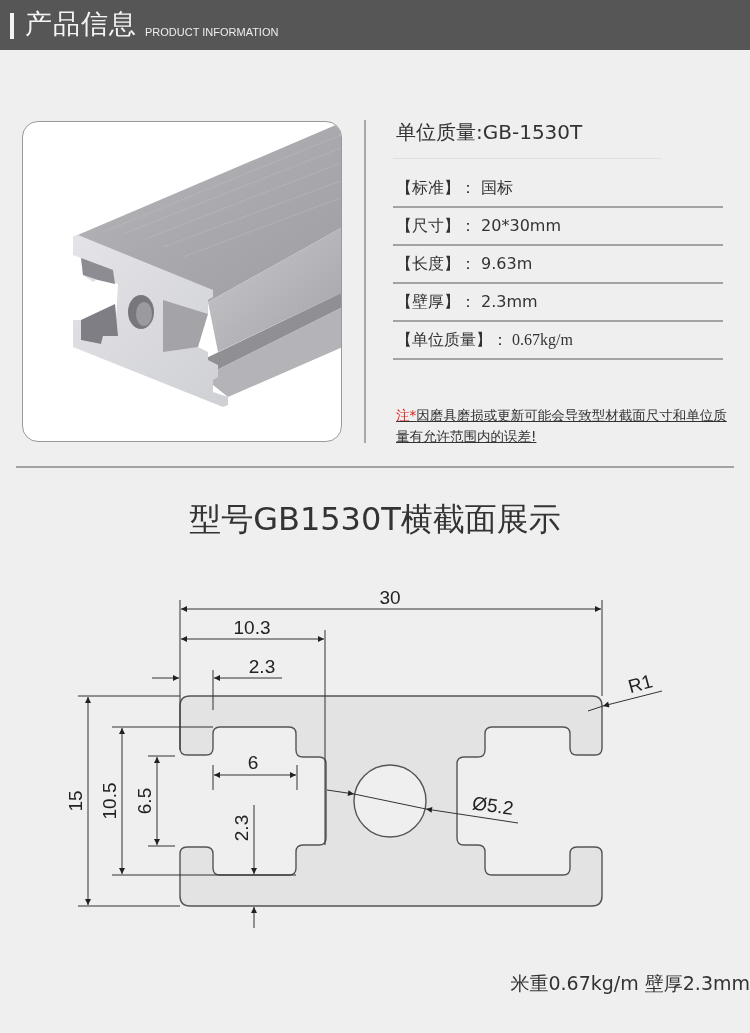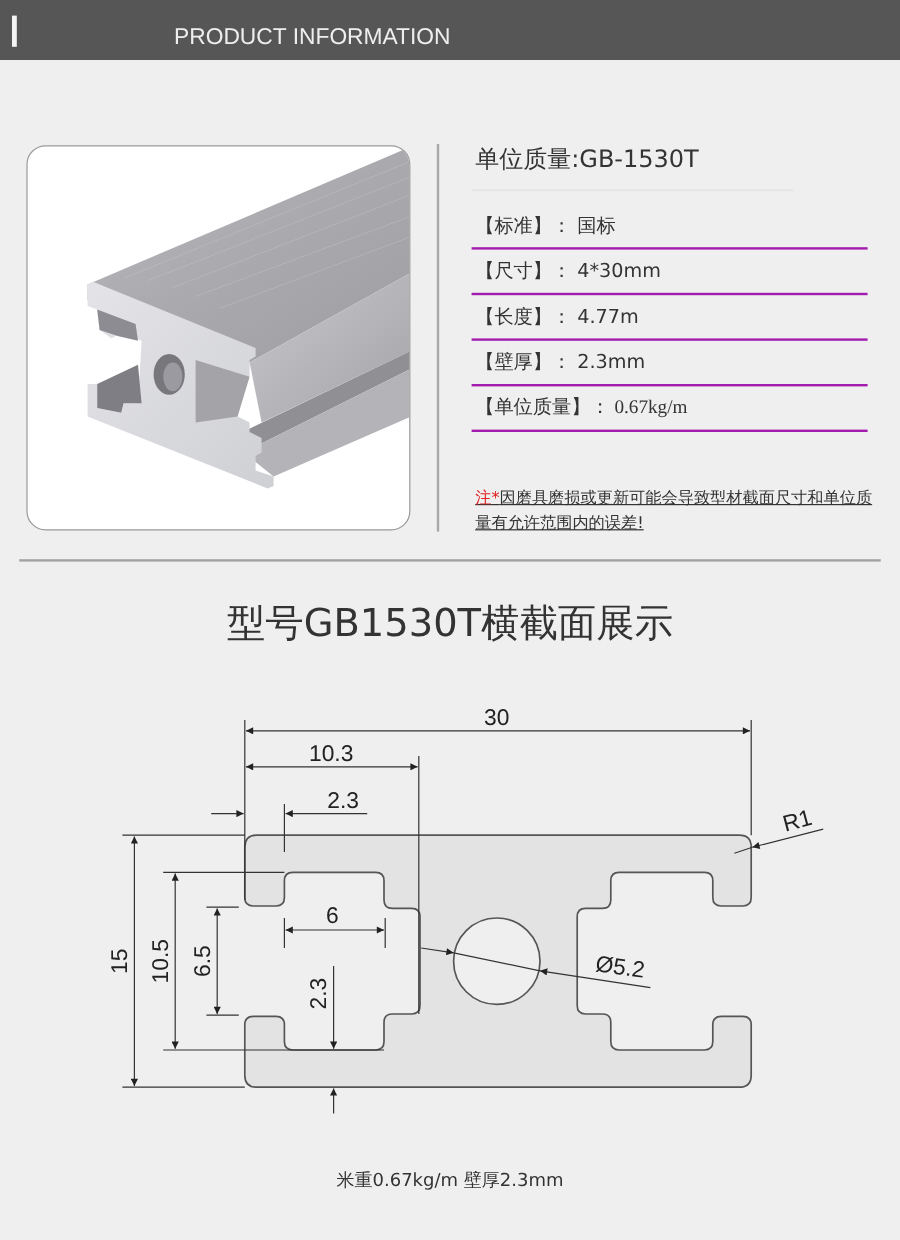--- a/index.html
+++ b/index.html
@@ -2,47 +2,48 @@
 <html><head>
   <meta charset="utf-8">
   <style>
     * { box-sizing: border-box; margin: 0; padding: 0; }
     html, body { width: 750px; height: 1033px; background: #efefef; overflow: hidden; }
     body { position: relative; font-family: "DejaVu Sans", "Liberation Sans", sans-serif; color: #333; }
 
     .header-bar { position: absolute; left: 0; top: 0; width: 750px; height: 50px; background: #565656; }
     .header-bar .accent { position: absolute; left: 10px; top: 13px; width: 4px; height: 26px; background: #f4f4f4; }
     .header-bar .title-cn { position: absolute; left: 25px; top: 7px; font-size: 27px; color: #f4f4f4; letter-spacing: 1px; line-height: 34px; }
-    .header-bar .title-en { position: absolute; left: 145px; top: 24px; font-family: "Liberation Sans", sans-serif; font-size: 19px; color: #eeeeee; line-height: 16px; }
+    .header-bar .title-en { position: absolute; left: 145px; top: 24px; font-family: "Liberation Sans", sans-serif; font-size: 11px; color: #eeeeee; line-height: 16px; }
 
     .photo-box { position: absolute; left: 22px; top: 121px; width: 320px; height: 321px; background: #fff; border: 1px solid #9a9a9a; border-radius: 16px; overflow: hidden; }
     .v-divider { position: absolute; left: 364px; top: 120px; width: 2px; height: 323px; background: #a8a8a8; }
 
     .order-title { position: absolute; left: 396px; top: 118px; font-size: 20px; color: #333; line-height: 28px; }
     .order-line { position: absolute; left: 393px; top: 158px; width: 268px; height: 1px; background: #e0e0e0; }
 
-    .spec-row { position: absolute; left: 393px; width: 330px; height: 38px; border-bottom: 2px solid #a21caf; }
+    .spec-row { position: absolute; left: 393px; width: 330px; height: 38px; border-bottom: 2px solid #a3a3a3; }
     .spec-row .spec-text { position: absolute; left: 3px; top: 8px; font-size: 16px; color: #333; line-height: 20px; white-space: pre; }
 
     .note { position: absolute; left: 396px; top: 405px; width: 335px; font-size: 13.5px; line-height: 21px; color: #333; text-decoration: underline; }
     .note .note-red { color: #e02020; }
 
     .h-divider { position: absolute; left: 16px; top: 466px; width: 718px; height: 2px; background: #a3a3a3; }
 
     .section-title { position: absolute; left: 0; top: 503px; width: 750px; text-align: center; font-size: 32px; color: #333; line-height: 32px; }
 
-    .drawing { position: absolute; left: 0; top: 570px; width: 596px; height: 380px; padding-left: 24px; }
+    .drawing { position: absolute; left: 0; top: 570px; width: 596px; height: 380px; }
 
-    .caption { position: absolute; left: 0; top: 970px; width: 750px; text-align: center; font-size: 15px; color: #333; line-height: 26px; }
+    .caption { position: absolute; left: 0; top: 970px; width: 750px; text-align: right; font-size: 19px; color: #333; line-height: 26px; }
   </style>
 </head>
 <body>
 
 <div class="header-bar">
   <div class="accent"></div>
+  <div class="title-cn">产品信息</div>
   <div class="title-en">PRODUCT INFORMATION</div>
 </div>
 
 <div class="photo-box">
   <svg width="320" height="321" viewBox="0 0 320 321">
     <defs>
       <linearGradient id="topg" x1="0" y1="0" x2="1" y2="1">
         <stop offset="0" stop-color="#b9b9be"></stop>
         <stop offset="0.5" stop-color="#a9a9ae"></stop>
         <stop offset="1" stop-color="#9d9da2"></stop>
@@ -83,24 +84,24 @@
 
 <div class="v-divider"></div>
 
 <div class="order-title">单位质量:GB-1530T</div>
 <div class="order-line"></div>
 
 <div class="spec-row" style="top:170px;">
   <span class="spec-text">【标准】： 国标</span>
 </div>
 <div class="spec-row" style="top:208px;">
-  <span class="spec-text">【尺寸】： 4*30mm</span>
+  <span class="spec-text">【尺寸】： 20*30mm</span>
 </div>
 <div class="spec-row" style="top:246px;">
-  <span class="spec-text">【长度】： 4.77m</span>
+  <span class="spec-text">【长度】： 9.63m</span>
 </div>
 <div class="spec-row" style="top:284px;">
   <span class="spec-text">【壁厚】： 2.3mm</span>
 </div>
 <div class="spec-row" style="top:322px;font-family:Liberation Serif, serif;">
   <span class="spec-text">【单位质量】： 0.67kg/m</span>
 </div>
 
 <div class="note">
   <span class="note-red">注*</span><span>因磨具磨损或更新可能会导致型材截面尺寸和单位质量有允许范围内的误差!</span>

